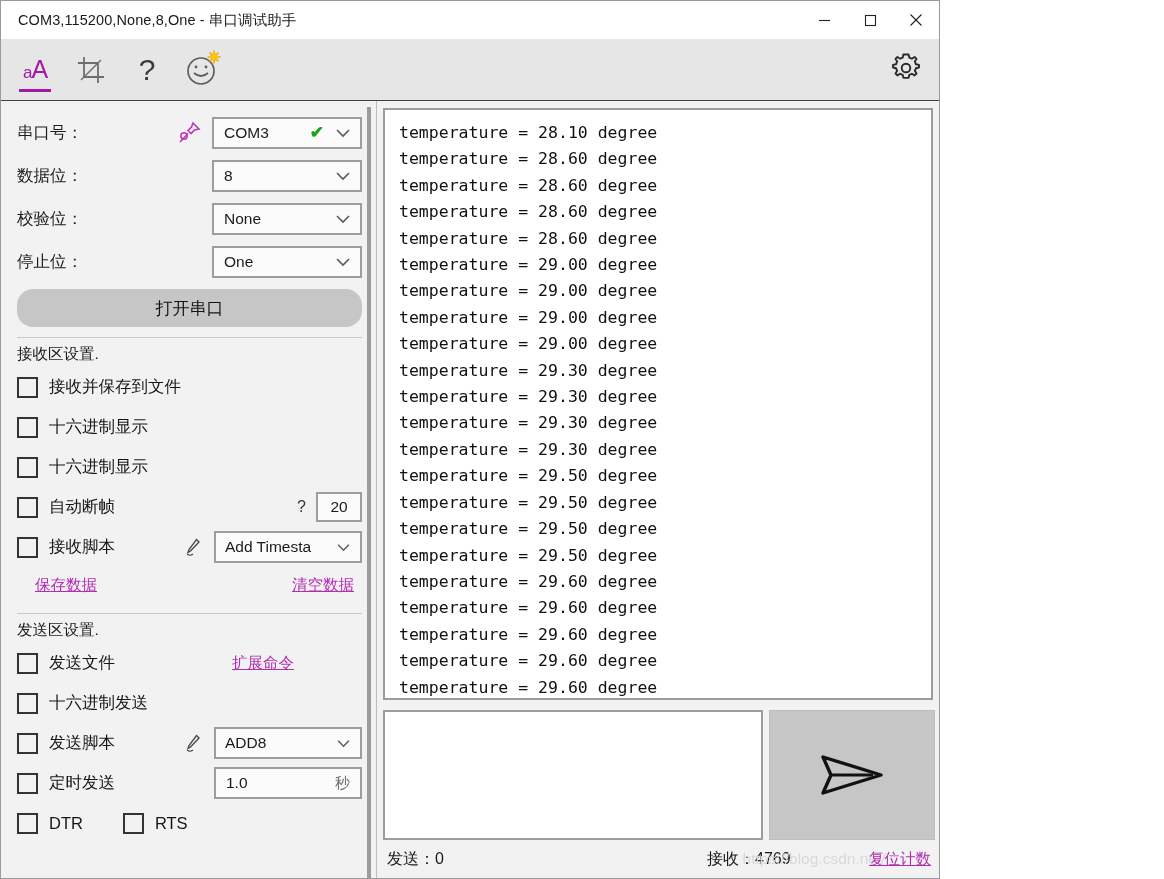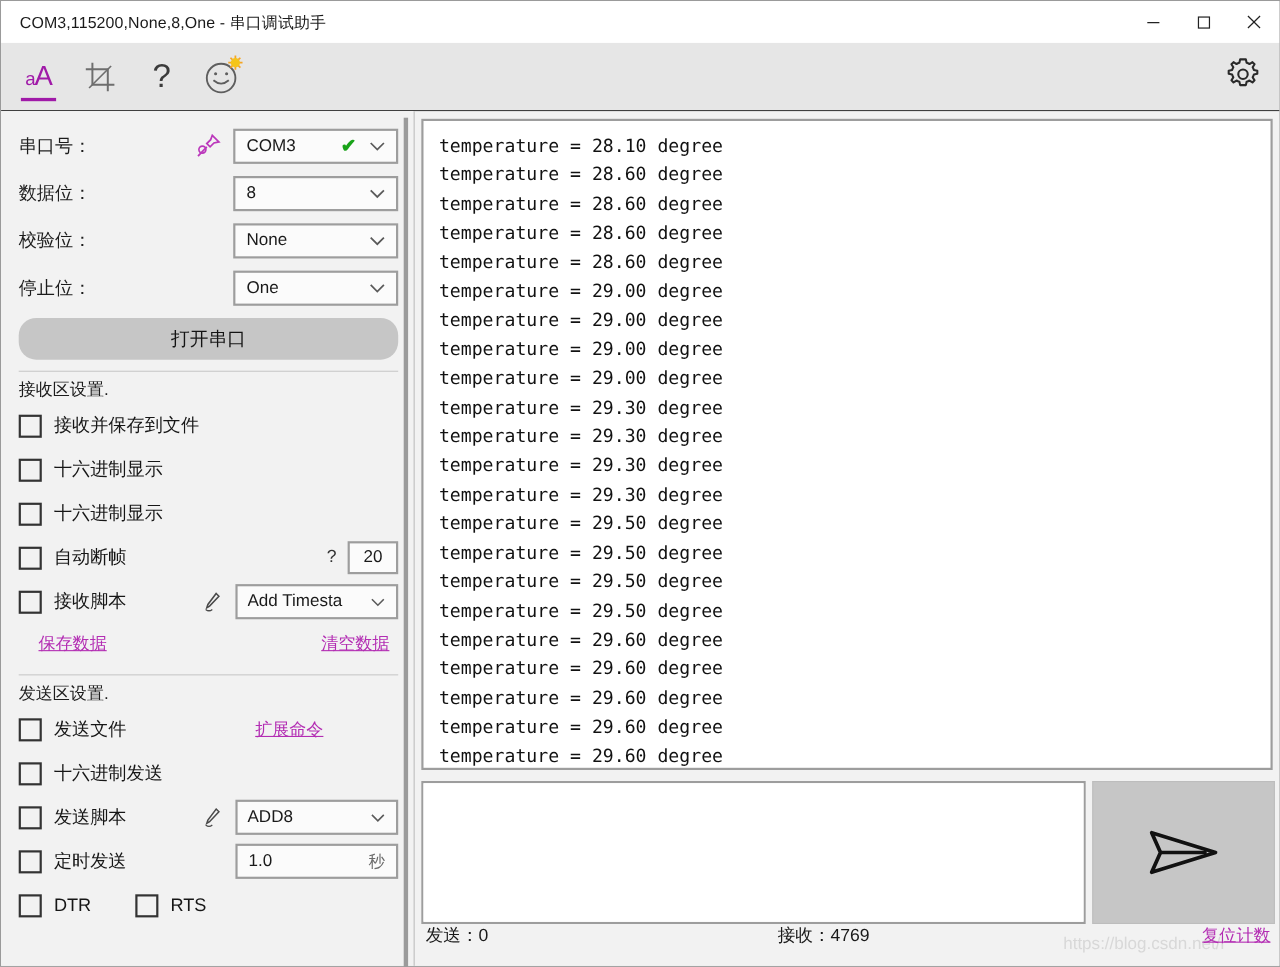--- a/index.html
+++ b/index.html
@@ -3,21 +3,21 @@
 <meta charset="utf-8">
 <style>
   * { box-sizing: border-box; margin: 0; padding: 0; }
   html, body {
     width: 1164px; height: 879px;
     font-family: "Liberation Sans", sans-serif;
     background: #ffffff;
     overflow: hidden;
   }
   .app {
-    width: 1164px; height: 879px;
+    width: 940px; height: 879px;
     position: relative;
     display: flex; flex-direction: column;
     border: 1px solid #9a9a9a;
   }
 
   
   .titlebar {
     height: 38px; min-height: 38px;
     background: #ffffff;
     display: flex; align-items: center;
@@ -210,21 +210,21 @@
     margin-right: 6px;
   }
   .sendbtn {
     width: 166px; min-width: 166px;
     background: #c6c6c6;
     border: 1px solid #bdbdbd;
     display: flex; align-items: center; justify-content: center;
   }
   .statusbar {
     height: 38px; min-height: 38px;
-    display: flex; align-items: flex-start;
+    display: flex; align-items: center;
     position: relative;
     font-size: 16px; color: #1a1a1a;
     padding-left: 4px;
   }
   .st-send { width: 320px; }
   .st-recv { flex: 1; }
   .watermark {
     position: absolute;
     right: 46px; top: 50%;
     transform: translateY(-50%);

